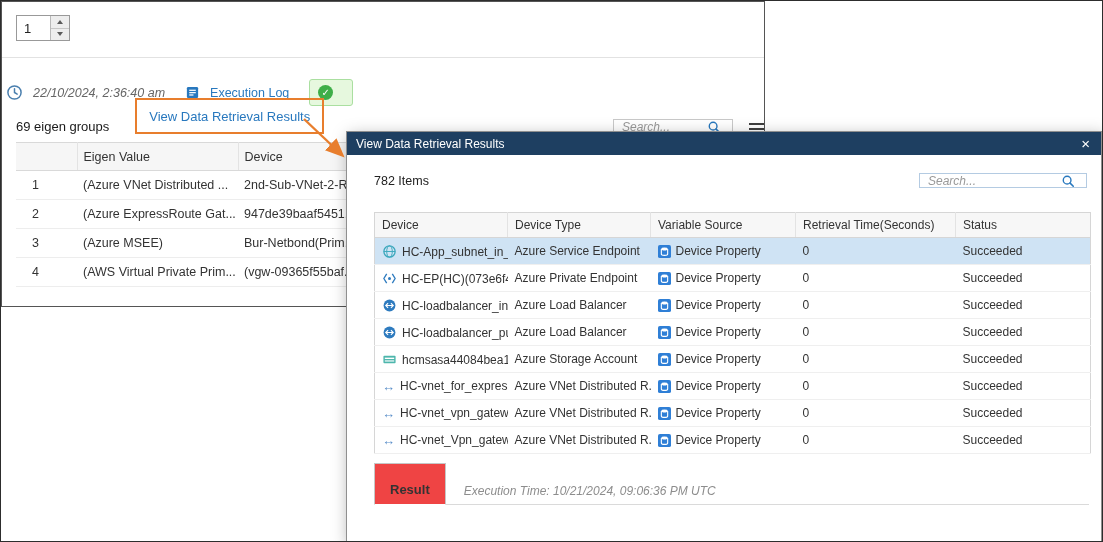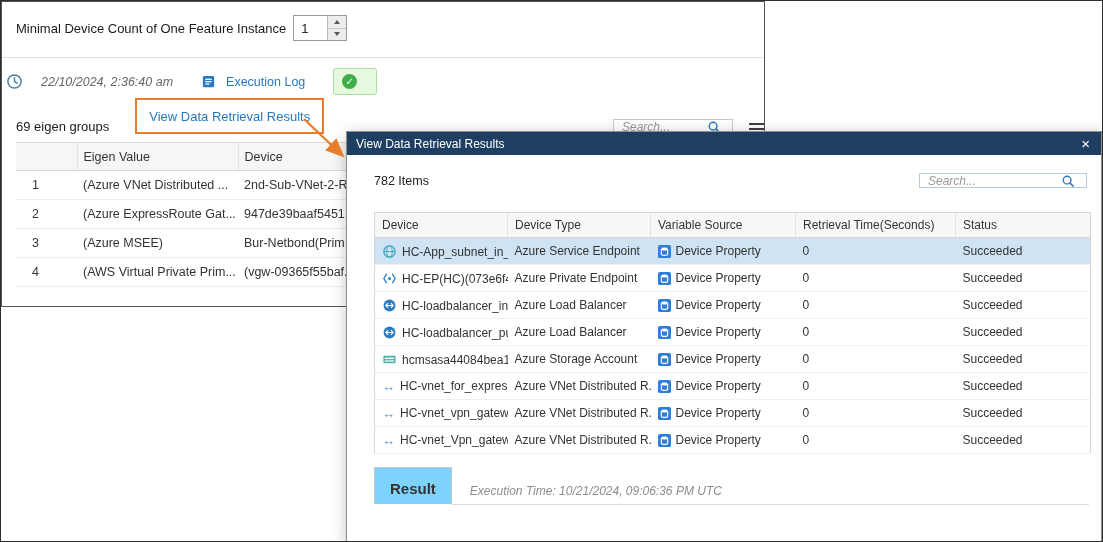--- a/index.html
+++ b/index.html
@@ -14,21 +14,21 @@
   .numbox { display:flex; align-items:stretch; border:1px solid #999; height:26px; background:#fff; }
   .numinput { width:33px; border:none; outline:none; padding:0 0 0 7px; font-size:13px; font-family:inherit; color:#222; }
   .spinner { width:19px; background:#ededed; border-left:1px solid #b9b9b9; display:flex; flex-direction:column; }
   .spin-btn { flex:1; display:flex; align-items:center; justify-content:center; cursor:pointer; }
   .spin-btn.up { border-bottom:1px solid #c6c6c6; }
   .tri-up { width:0; height:0; border-left:3px solid transparent; border-right:3px solid transparent; border-bottom:4px solid #5a5a5a; }
   .tri-down { width:0; height:0; border-left:3px solid transparent; border-right:3px solid transparent; border-top:4px solid #5a5a5a; }
 
   .divider { position:absolute; top:55px; left:0; width:100%; border-top:1px solid #e2e2e2; }
 
-  .status-row { position:absolute; top:66px; left:4px; display:flex; align-items:center;gap:8px; }
+  .status-row { position:absolute; top:77px; left:4px; display:flex; align-items:center; }
   .timestamp { font-style:italic; color:#666; font-size:12.5px; margin-left:5px; }
   .exec-log { display:flex; align-items:center; margin-left:20px; cursor:pointer; }
   .exec-log svg { margin-right:5px; }
   .exec-log-label { color:#2878be; font-size:12.5px; }
   .success-banner { display:flex; align-items:center; margin-left:20px; background:#e6f8de; border:1px solid #aadfa0; border-radius:3px; padding:5px 12px 5px 8px; }
   .check-circle { width:15px; height:15px; border-radius:50%; background:#3fae49; color:#fff; font-size:10px; display:flex; align-items:center; justify-content:center; margin-right:7px; flex:none; }
   .success-text { font-size:12.5px; color:#333; white-space:nowrap; }
 
   .results-row { position:absolute; top:96px; left:14px; right:0; display:flex; align-items:flex-end; }
   .eigen-label { font-size:13px; color:#1a1a1a; white-space:nowrap; }
@@ -64,33 +64,32 @@
   .dlg-table { position:absolute; top:80px; left:27px; width:717px; border:1px solid #d6d6d6; font-size:12px; }
   .dlg-table th { background:#f7f7f7; border-bottom:1px solid #d6d6d6; border-right:1px solid #e3e3e3; height:25px; text-align:left; padding:0 7px; font-weight:400; color:#333; white-space:nowrap; overflow:hidden; }
   .dlg-table th:last-child { border-right:none; }
   .dlg-table td { height:27px; border-bottom:1px solid #efefef; padding:0 7px; color:#333; white-space:nowrap; overflow:hidden; }
   .dlg-table tbody tr { cursor:pointer; }
   .dlg-table tr.selected td { background:#cfe3f4; }
   .cell-icon { display:inline-block; vertical-align:-3px; margin-right:5px; line-height:0; }
   .vnet-glyph { display:inline-block; color:#5b8fc9; font-weight:bold; font-size:13px; margin-right:5px; vertical-align:-1px; }
 
   .tabstrip { position:absolute; top:345px; left:27px; right:12px; height:28px; border-bottom:1px solid #dadada; display:flex; align-items:center; }
-  .tab { align-self:flex-end; margin-bottom:-1px; background:#7dd3fc; border:1px solid #c6c6c6; border-bottom:1px solid #fff; padding:12px 15px 7px; font-weight:700; font-size:15px; color:#333; cursor:pointer; }
+  .tab { align-self:flex-end; margin-bottom:-1px; background:#ef4444; border:1px solid #c6c6c6; border-bottom:1px solid #fff; padding:18px 15px 7px; font-weight:700; font-size:13px; color:#333; cursor:pointer; }
   .exec-time { margin-left:18px; font-style:italic; color:#8d8d8d; font-size:12px; }
   .result-area { position:absolute; top:374px; left:0; right:0; bottom:0; background:#fff; }
 </style>
 </head>
 <body>
 
 <div class="canvas">
 
   <div class="bg-window">
 
     <div class="mdc-row">
-      <span class="mdc-label">Minimal Device Count of One Feature Instance</span>
       <span class="numbox">
         <input class="numinput" type="text" value="1" style="">
         <span class="spinner">
           <span class="spin-btn up">
               <span class="tri-up"></span>
             </span>
           <span class="spin-btn">
               <span class="tri-down"></span>
             </span>
         </span>

